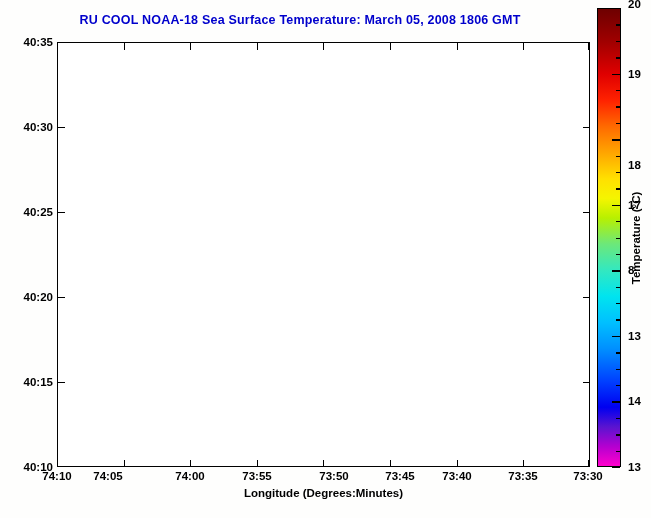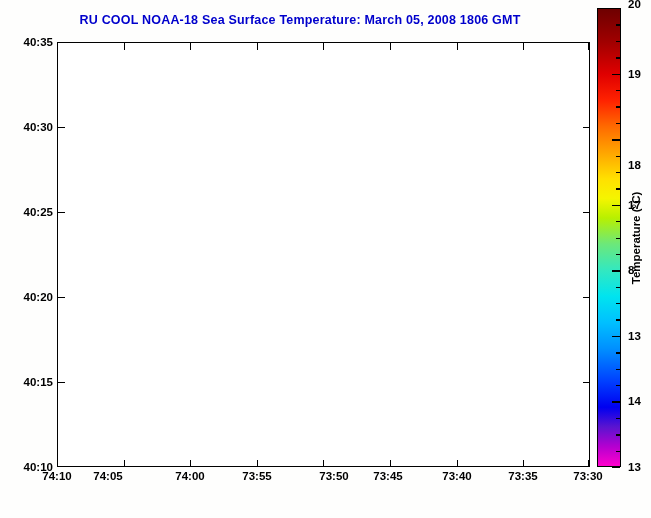--- a/index.html
+++ b/index.html
@@ -69,25 +69,26 @@
   <div class="ylabel-wrap">
     
   </div>
 
   <div>
     <div class="xtlab" style="left:57px">74:10</div>
     <div class="xtlab" style="left:108px">74:05</div>
     <div class="xtlab" style="left:190px">74:00</div>
     <div class="xtlab" style="left:257px">73:55</div>
     <div class="xtlab" style="left:334px">73:50</div>
-    <div class="xtlab" style="left:388px">73:45</div>
+    <div class="xtlab" style="left:400px">73:45</div>
     <div class="xtlab" style="left:457px">73:40</div>
     <div class="xtlab" style="left:523px">73:35</div>
     <div class="xtlab" style="left:588px">73:30</div>
   </div>
+  <div class="xlabel">Longitude (Degrees:Minutes)</div>
 
   <div class="plot-clip">
     <svg width="533" height="425" viewBox="0 0 533 425" shape-rendering="geometricPrecision">
 
       <g fill="none" stroke="#9a9a9a" stroke-width="0.9">
         <path d="M246 0 C248 22 252 40 250 58 C248 76 242 92 240 112 C238 132 244 150 246 168"></path>
         <path d="M262 0 C266 26 272 48 270 70 C268 92 258 108 256 130 C254 152 262 170 266 188"></path>
         <path d="M210 62 C222 60 236 64 244 72"></path>
         <path d="M196 74 C204 70 216 72 222 78 C226 84 220 90 212 88 C202 86 194 80 196 74Z"></path>
         <path d="M228 96 C238 92 250 96 256 104"></path>

